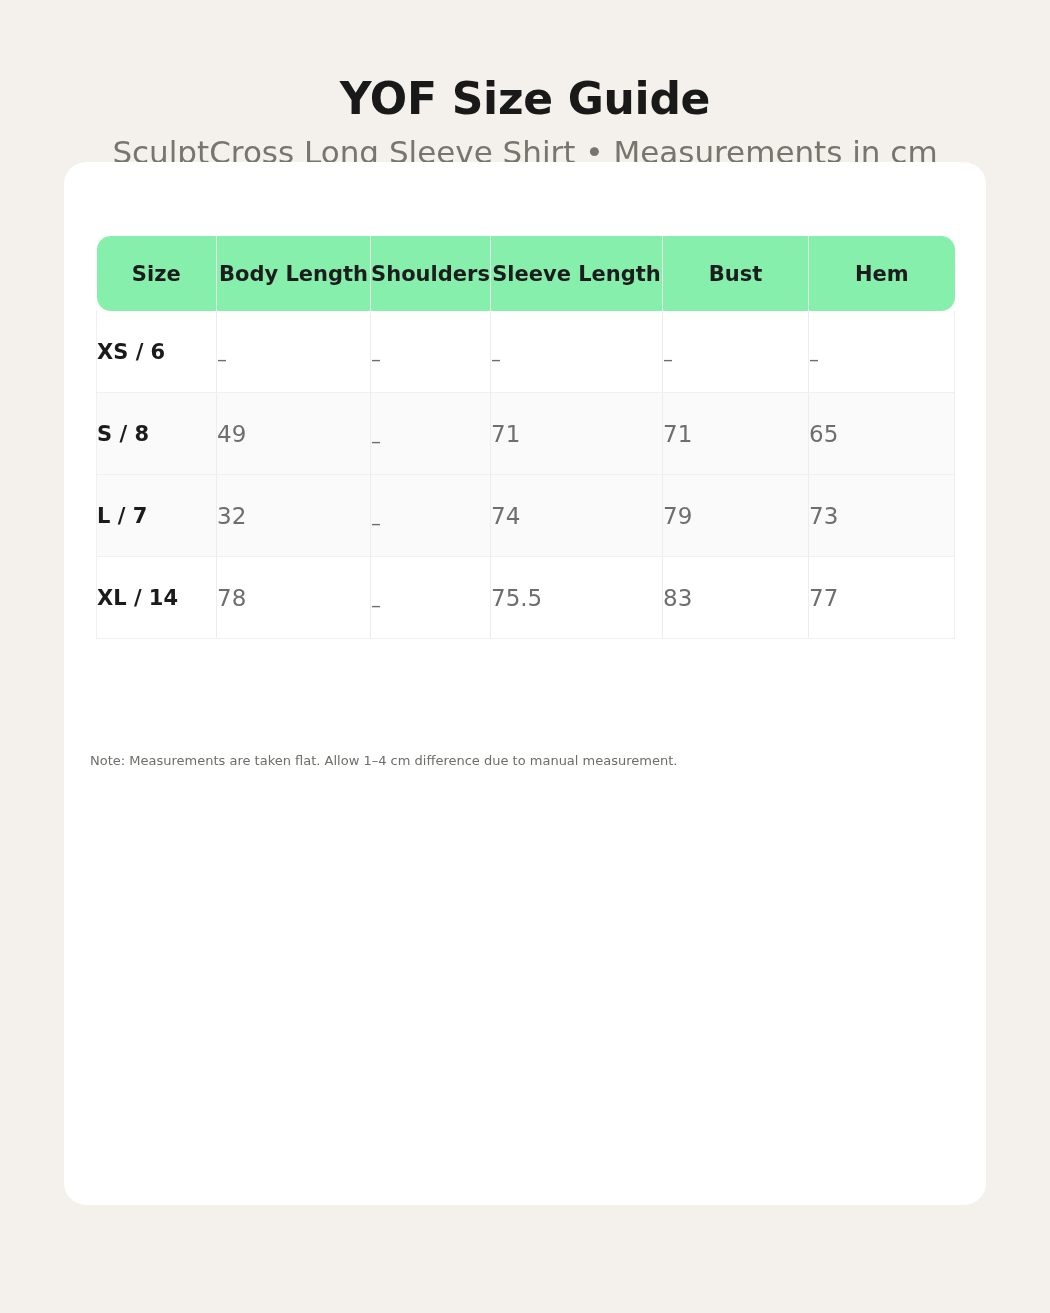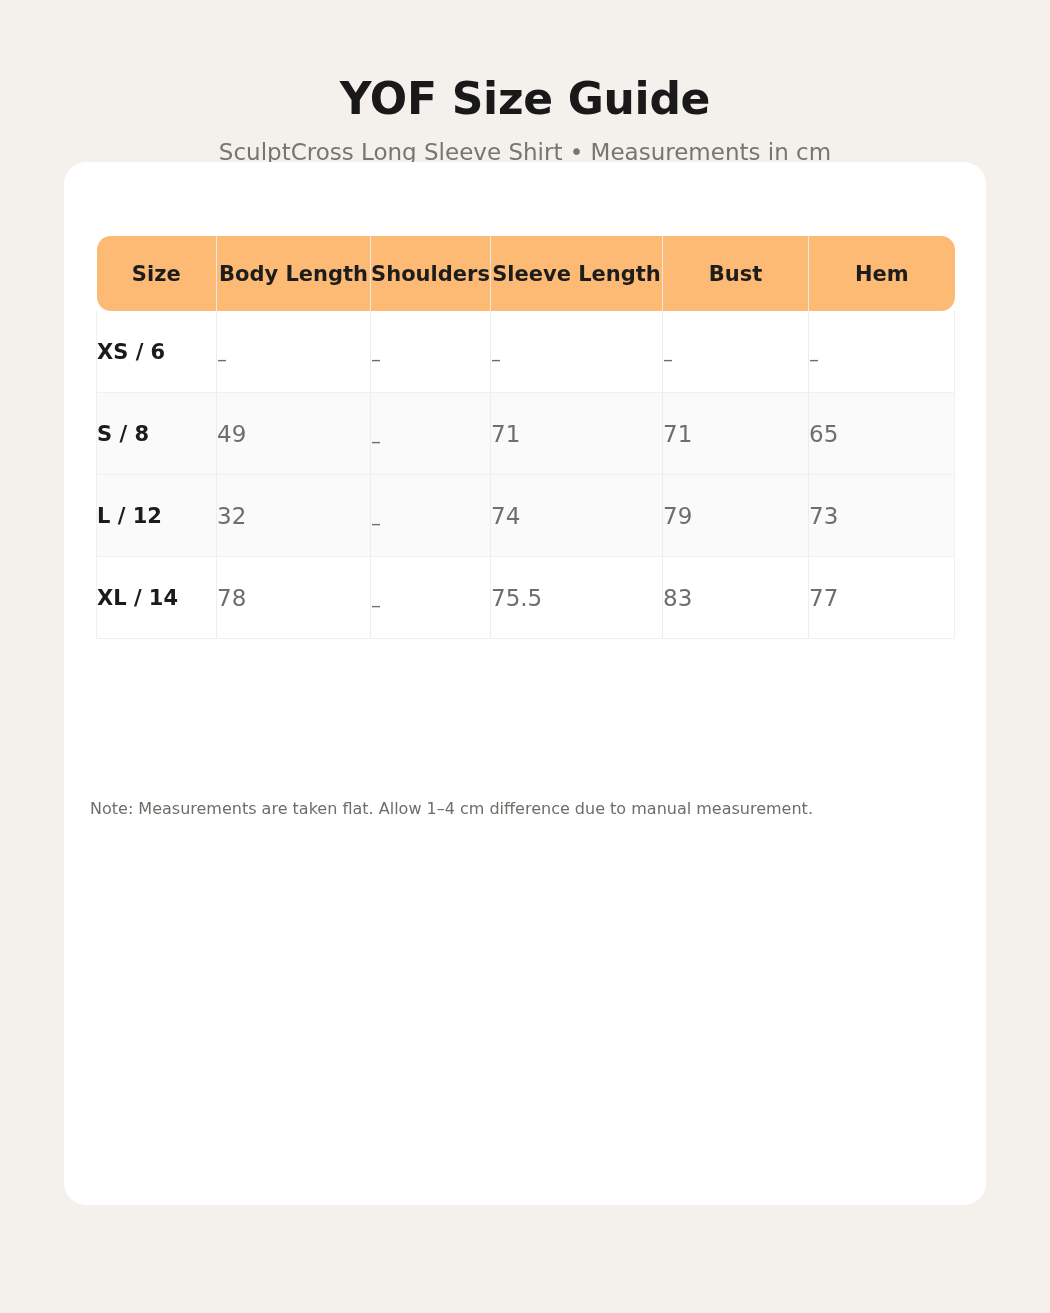--- a/index.html
+++ b/index.html
@@ -30,21 +30,21 @@
   .title {
     margin: 0;
     font-size: 44px;
     line-height: 54px;
     font-weight: 700;
     color: #191919;
     letter-spacing: -0.3px;
   }
   .subtitle {
     margin: 12px 0 16px 0;
-    font-size: 23px;
+    font-size: 31px;
     line-height: 28px;
     font-weight: 400;
     color: #78756f;
   }
 
   
   .card {
     position: absolute;
     left: 64px;
     top: 162px;
@@ -68,21 +68,21 @@
     table-layout: fixed;
   }
   table.size-table col.c-size   { width: 120px; }
   table.size-table col.c-1      { width: 154px; }
   table.size-table col.c-2      { width: 120px; }
   table.size-table col.c-3      { width: 172px; }
   table.size-table col.c-4      { width: 146px; }
   table.size-table col.c-5      { width: 146px; }
 
   thead tr {
-    background: #fdba74;
+    background: #86efac;
   }
   thead th {
     height: 75px;
     padding: 0;
     font-size: 21px;
     font-weight: 700;
     color: #1d1d1d;
     text-align: center;
     vertical-align: middle;
     white-space: nowrap;
@@ -129,25 +129,24 @@
     top: 6px;
     font-size: 20px;
   }
 
   
   .note {
     position: absolute;
     left: 26px;
     top: 586px;
     width: 880px;
-    font-size: 16px;
+    font-size: 13px;
     line-height: 26px;
     color: #6f6d68;
     font-weight: 400;
-    margin-top: 48px;
   }
 </style>
 </head>
 <body>
 
 <div class="page">
 
   <div class="header">
     <h1 class="title">YOF Size Guide</h1>
     <p class="subtitle">SculptCross Long Sleeve Shirt • Measurements in cm</p>
@@ -186,21 +185,21 @@
           </tr>
           <tr class="alt">
             <td class="size-cell">S / 8</td>
             <td>49</td>
             <td><span class="dash">–</span></td>
             <td>71</td>
             <td>71</td>
             <td>65</td>
           </tr>
           <tr class="alt">
-            <td class="size-cell">L / 12</td>
+            <td class="size-cell">L / 7</td>
             <td>32</td>
             <td><span class="dash">–</span></td>
             <td>74</td>
             <td>79</td>
             <td>73</td>
           </tr>
           <tr>
             <td class="size-cell">XL / 14</td>
             <td>78</td>
             <td><span class="dash">–</span></td>

